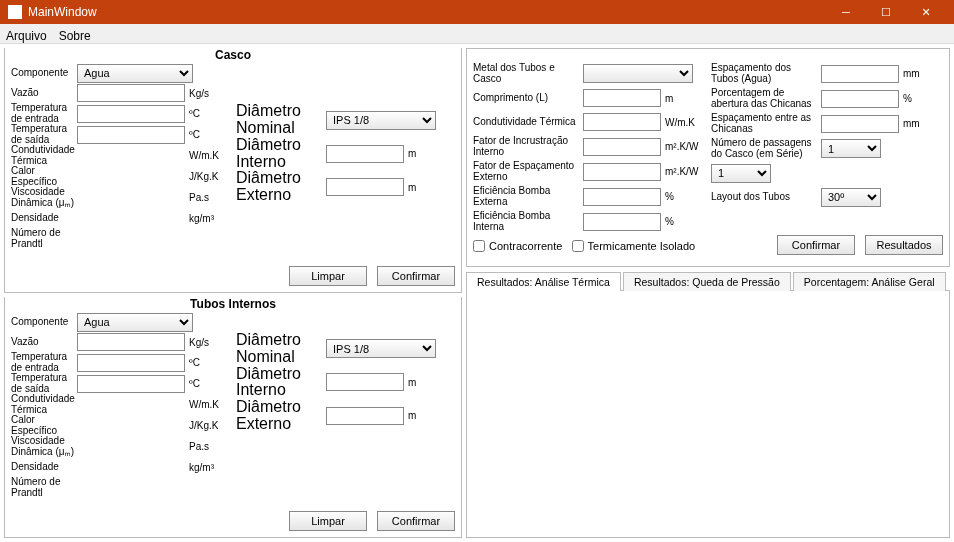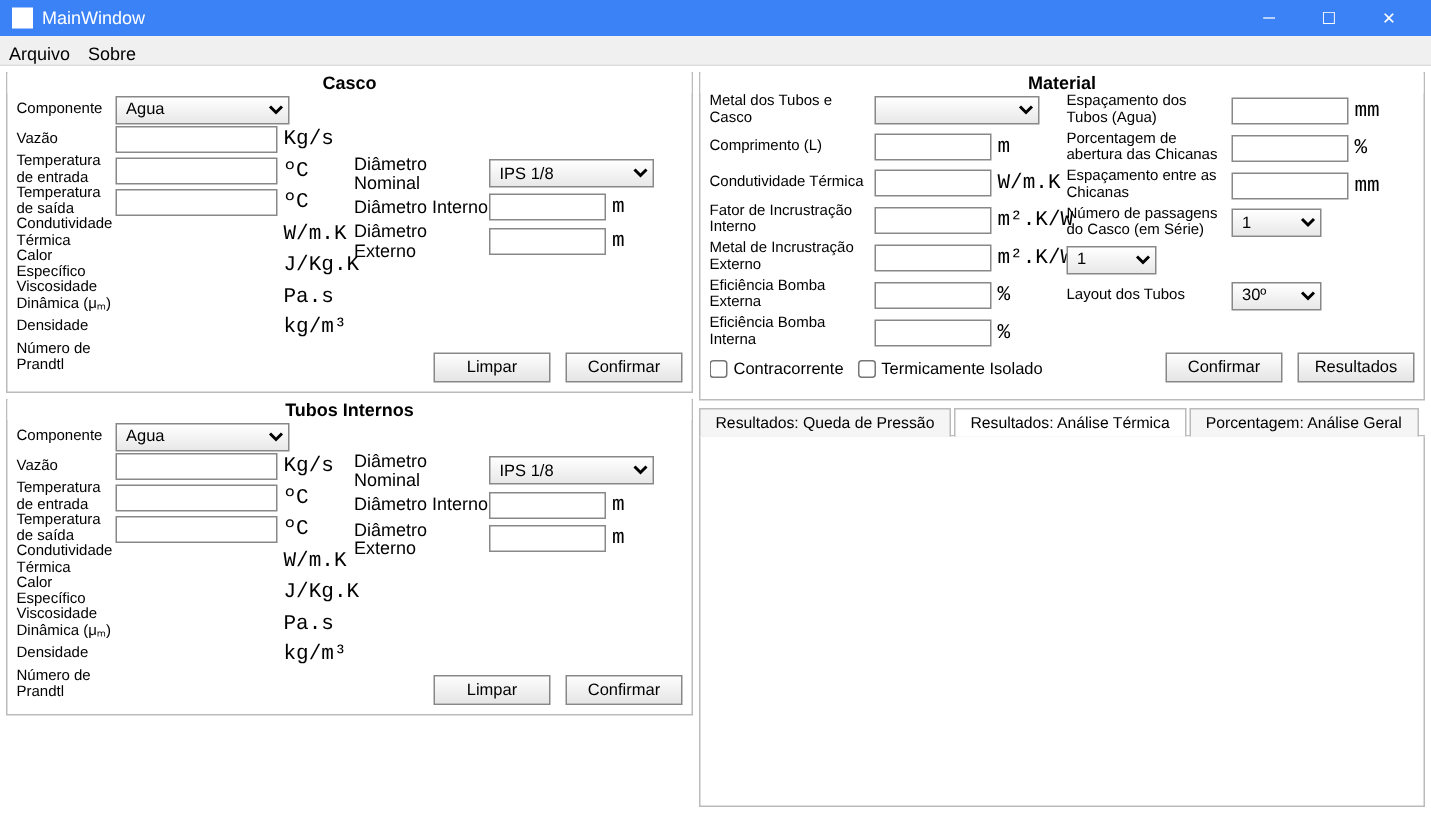--- a/index.html
+++ b/index.html
@@ -1,37 +1,37 @@
 <!DOCTYPE html>
 <html><head>
 <meta charset="utf-8">
 <style>
 * { box-sizing: border-box; margin: 0; padding: 0; font-family: "Segoe UI", Tahoma, sans-serif; font-size: 11px; }
 body { background: #fff; width: 954px; height: 542px; overflow: hidden; }
-.titlebar { background: #3b82f6; height: 24px; display: flex; align-items: center; padding: 0 8px; color: #fff; }
+.titlebar { background: #c2410c; height: 24px; display: flex; align-items: center; padding: 0 8px; color: #fff; }
 .titlebar .icon { width: 14px; height: 14px; background: #fff; margin-right: 6px; display: flex; align-items: center; justify-content: center; }
 .titlebar .title { flex: 1; font-size: 12px; }
 .titlebar .winbtn { width: 40px; height: 24px; display: flex; align-items: center; justify-content: center; cursor: pointer; }
 .menubar { background: #f0f0f0; height: 20px; display: flex; align-items: flex-end; padding: 0 6px; border-bottom: 1px solid #ddd; }
 .menubar span { margin-right: 12px; cursor: pointer; font-size: 12px; }
 .content { display: flex; padding: 4px; gap: 4px; height: calc(100% - 44px); }
-.leftcol { width: 462px; display: flex; flex-direction: column; gap: 4px; }
+.leftcol { width: 462px; display: flex; flex-direction: column; gap: 4px; justify-content: center; }
 .rightcol { flex: 1; display: flex; flex-direction: column; gap: 4px; }
 .groupbox { border: 1px solid #bbb; position: relative; padding: 14px 6px 6px 6px; }
 .groupbox .gtitle { position: absolute; top: -1px; left: 0; right: 0; text-align: center; font-weight: bold; background: #fff; font-size: 12px; }
 .row { display: flex; align-items: center; margin-bottom: 0; min-height: 20px; }
 .lbl { width: 66px; font-size: 10px; line-height: 1.05; }
 .lblw { width: 110px; font-size: 10px; line-height: 1.05; }
-.lblm { width: 90px; font-size: 12px; line-height: 1.05; }
+.lblm { width: 90px; font-size: 16px; line-height: 1.05; }
 .inp { width: 108px; height: 18px; border: 1px solid #888; background: #fff; padding: 0 2px; font-size: 11px; }
 .inps { width: 78px; }
 .sel { width: 116px; height: 19px; border: 1px solid #888; background: linear-gradient(#fff,#e8e8e8); font-size: 11px; padding: 0 2px; }
 .selw { width: 110px; }
 .sels { width: 60px; }
-.unit { width: 40px; margin-left: 4px; font-size: 14px; font-family: Liberation Mono, monospace; }
+.unit { width: 40px; margin-left: 4px; font-size: 10px; }
 .btn { height: 20px; border: 1px solid #888; background: linear-gradient(#fdfdfd,#e5e5e5); cursor: pointer; font-size: 11px; padding: 0 8px; }
 .btnrow { display: flex; gap: 10px; justify-content: flex-end; margin-top: 2px; }
 .twocol { display: flex; gap: 6px; }
 .colhalf { flex: 1; }
 .cbx { display: flex; align-items: center; gap: 4px; font-size: 10px; }
 .cbx input { width: 12px; height: 12px; }
 .tabbar { display: flex; border-bottom: 1px solid #bbb; }
 .tab { border: 1px solid #bbb; border-bottom: none; padding: 3px 10px; background: #f5f5f5; margin-right: 2px; font-size: 10.5px; cursor: pointer; position: relative; top: 1px; }
 .tab.active { background: #fff; }
 .tabcontent { flex: 1; border: 1px solid #bbb; border-top: none; background: #fff; }
@@ -197,21 +197,20 @@
             <button class="btn" style="width:78px">Confirmar</button>
           </div>
         </div>
       </div>
     </div>
   </div>
 
   <div class="rightcol">
 
     <div class="groupbox matgrid">
-      <div class="gtitle">Material</div>
       <div class="twocol">
         <div class="colhalf">
           <div class="row">
               <div class="lblw">Metal dos Tubos e Casco</div>
               <select class="sel selw"><option></option></select>
             </div>
           <div class="row">
               <div class="lblw">Comprimento (L)</div>
               <input class="inp inps" style="">
               <span class="unit">m</span>
@@ -220,21 +219,21 @@
               <div class="lblw">Condutividade Térmica</div>
               <input class="inp inps" style="">
               <span class="unit">W/m.K</span>
             </div>
           <div class="row">
               <div class="lblw">Fator de Incrustração Interno</div>
               <input class="inp inps" style="">
               <span class="unit">m².K/W</span>
             </div>
           <div class="row">
-              <div class="lblw">Metal de Incrustração Externo</div>
+              <div class="lblw">Fator de Espaçamento Externo</div>
               <input class="inp inps" style="">
               <span class="unit">m².K/W</span>
             </div>
           <div class="row">
               <div class="lblw">Eficiência Bomba Externa</div>
               <input class="inp inps" style="">
               <span class="unit">%</span>
             </div>
           <div class="row">
               <div class="lblw">Eficiência Bomba Interna</div>
@@ -280,20 +279,20 @@
           <div class="btnrow">
             <button class="btn" style="width:78px">Confirmar</button>
             <button class="btn" style="width:78px">Resultados</button>
           </div>
         </div>
       </div>
     </div>
 
     <div style="display:flex;flex-direction:column;flex:1">
       <div class="tabbar">
+        <div class="tab active">Resultados: Análise Térmica</div>
         <div class="tab">Resultados: Queda de Pressão</div>
-        <div class="tab active">Resultados: Análise Térmica</div>
         <div class="tab">Porcentagem: Análise Geral</div>
       </div>
       <div class="tabcontent"></div>
     </div>
   </div>
 </div>
 
 </body></html>

